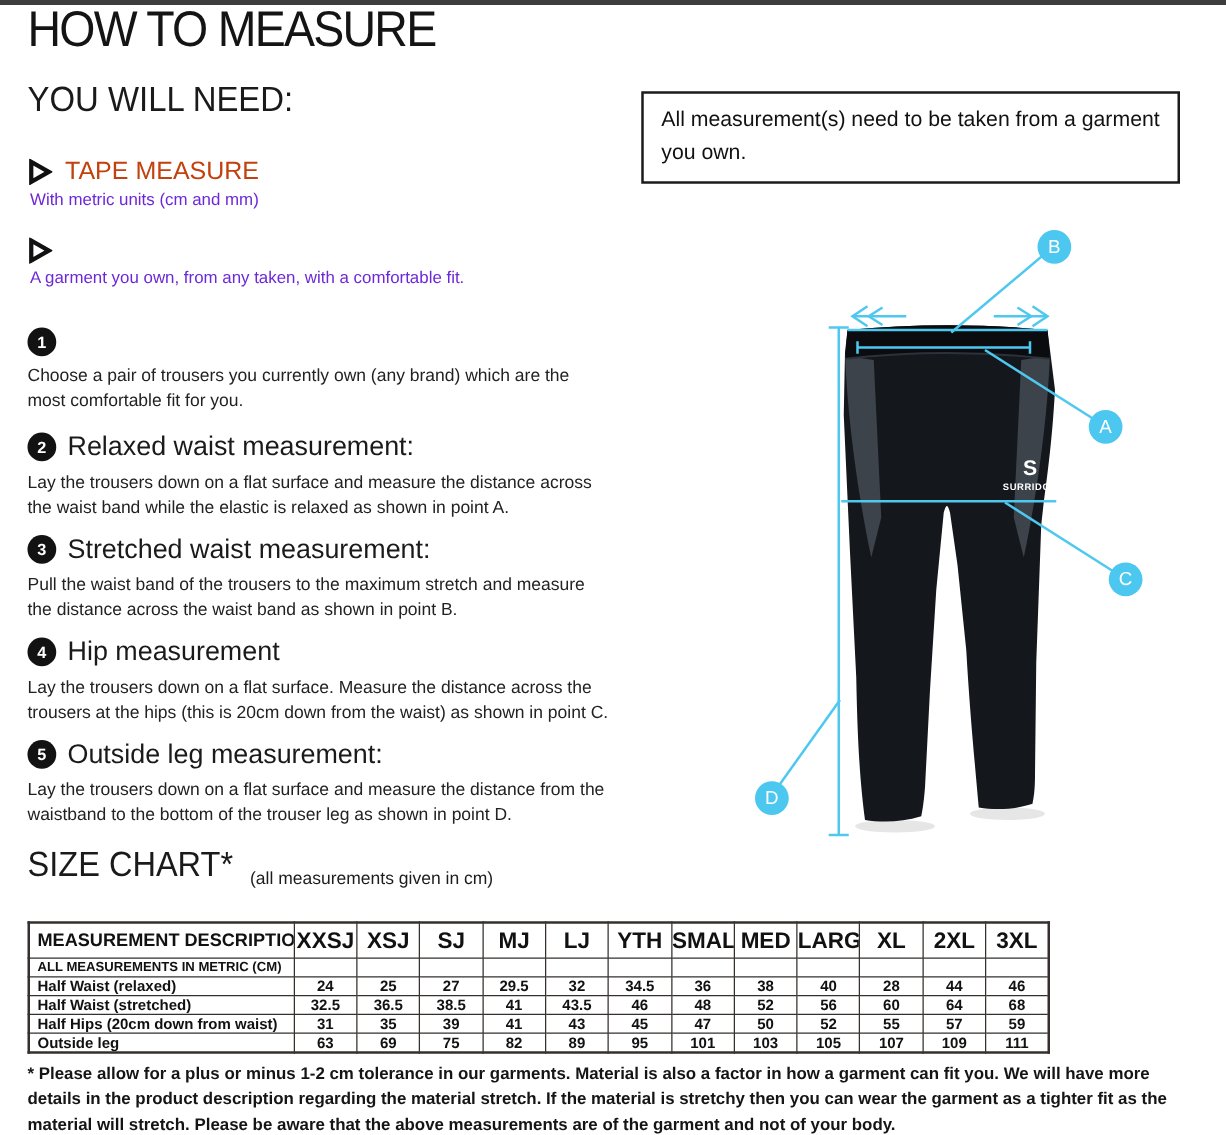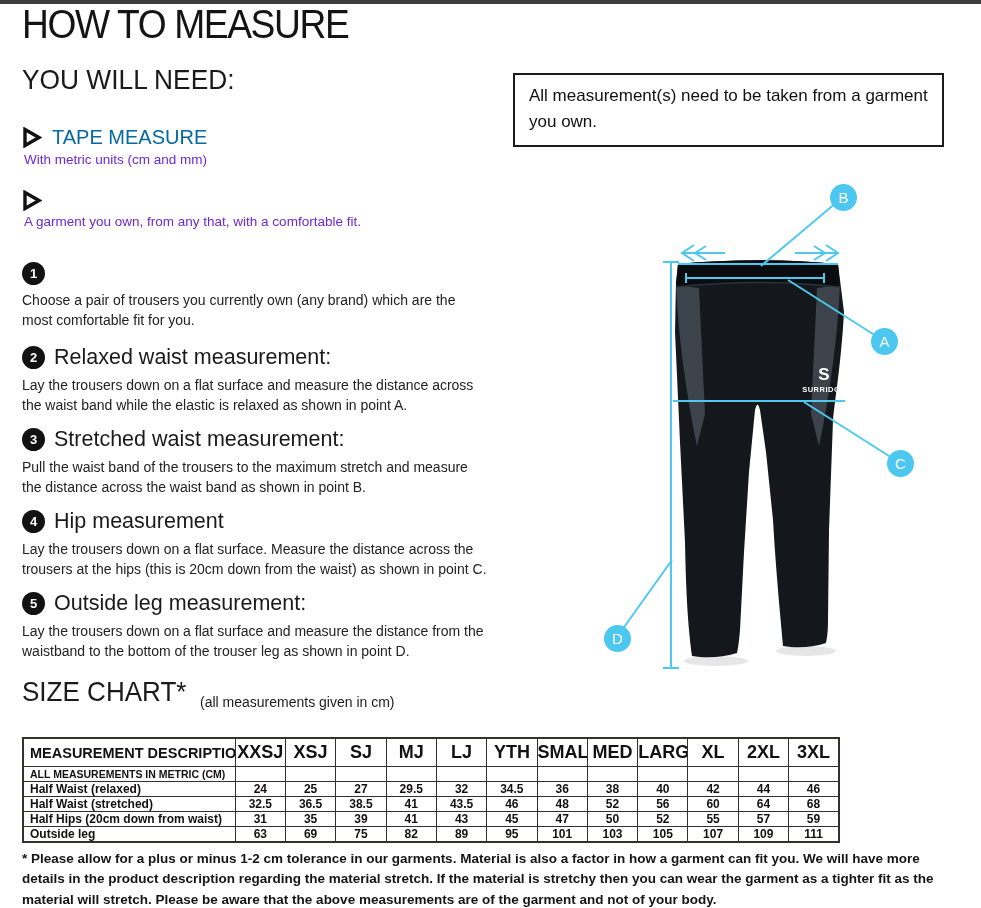--- a/index.html
+++ b/index.html
@@ -8,21 +8,21 @@
     font-family:"Liberation Sans",sans-serif;color:#1c1c1c;
     -webkit-font-smoothing:antialiased;
   }
   .abs{position:absolute;}
   #top-border{top:0;left:0;width:981px;height:4px;background:#3e3e3e;}
   #page-title{left:22px;top:2px;font-size:40px;letter-spacing:-1.5px;color:#141414;
     transform:scaleX(.93);transform-origin:left top;white-space:nowrap;}
   #ywn-heading{left:22px;top:64px;font-size:28px;color:#1a1a1a;
     transform:scaleX(.94);transform-origin:left top;white-space:nowrap;}
   .need-item{left:22px;width:470px;}
-  .need-head{display:flex;align-items:center;gap:10px;font-size:20px;color:#0369a1;white-space:nowrap;}
+  .need-head{display:flex;align-items:center;gap:10px;font-size:20px;color:#c2410c;white-space:nowrap;}
   .need-sub{margin-top:3px;margin-left:2px;font-size:13.5px;font-weight:500;color:#6d28d9;}
   .tri{flex:0 0 auto;display:block;}
   .step{left:22px;width:472px;}
   .step-head{display:flex;align-items:center;gap:9px;font-size:21.5px;color:#1a1a1a;white-space:nowrap;}
   .step-num{flex:0 0 auto;width:23px;height:23px;border-radius:50%;background:#121212;color:#fff;
     font-size:13px;font-weight:bold;display:flex;align-items:center;justify-content:center;}
   .step-body{margin-top:6px;font-size:14px;line-height:1.42;font-weight:500;color:#222;width:465px;}
   #note-box{left:513px;top:73px;width:431px;height:74px;border:2.5px solid #1b1b1b;box-sizing:border-box;
     padding:8px 14px;font-size:17px;font-weight:normal;line-height:1.5;color:#111;background:#fff;}
   #figure{left:600px;top:180px;width:360px;height:515px;}
@@ -64,21 +64,21 @@
   </div>
   <div class="need-sub">With metric units (cm and mm)</div>
 </div>
 
 <div class="abs need-item" style="top:190px;">
   <div class="need-head">
     <svg class="tri" width="20" height="21" viewBox="0 0 20 21">
         <polygon points="3,2.5 17,10.5 3,18.5" fill="#fff" stroke="#111" stroke-width="3.4" stroke-linejoin="miter"></polygon>
       </svg>
   </div>
-  <div class="need-sub">A garment you own, from any that, with a comfortable fit.</div>
+  <div class="need-sub">A garment you own, from any taken, with a comfortable fit.</div>
 </div>
 
 <div class="abs" id="note-box">All measurement(s) need to be taken from a garment you own.</div>
 
 <div class="abs step" style="top:262px;">
   <div class="step-head">
     <span class="step-num">1</span>
   </div>
   <div class="step-body">Choose a pair of trousers you currently own (any brand) which are the most comfortable fit for you.</div>
 </div>
@@ -221,21 +221,21 @@
         <td class="desc">Half Waist (relaxed)</td>
         <td>24</td>
         <td>25</td>
         <td>27</td>
         <td>29.5</td>
         <td>32</td>
         <td>34.5</td>
         <td>36</td>
         <td>38</td>
         <td>40</td>
-        <td>42</td>
+        <td>28</td>
         <td>44</td>
         <td>46</td>
       </tr>
       <tr>
         <td class="desc">Half Waist (stretched)</td>
         <td>32.5</td>
         <td>36.5</td>
         <td>38.5</td>
         <td>41</td>
         <td>43.5</td>

